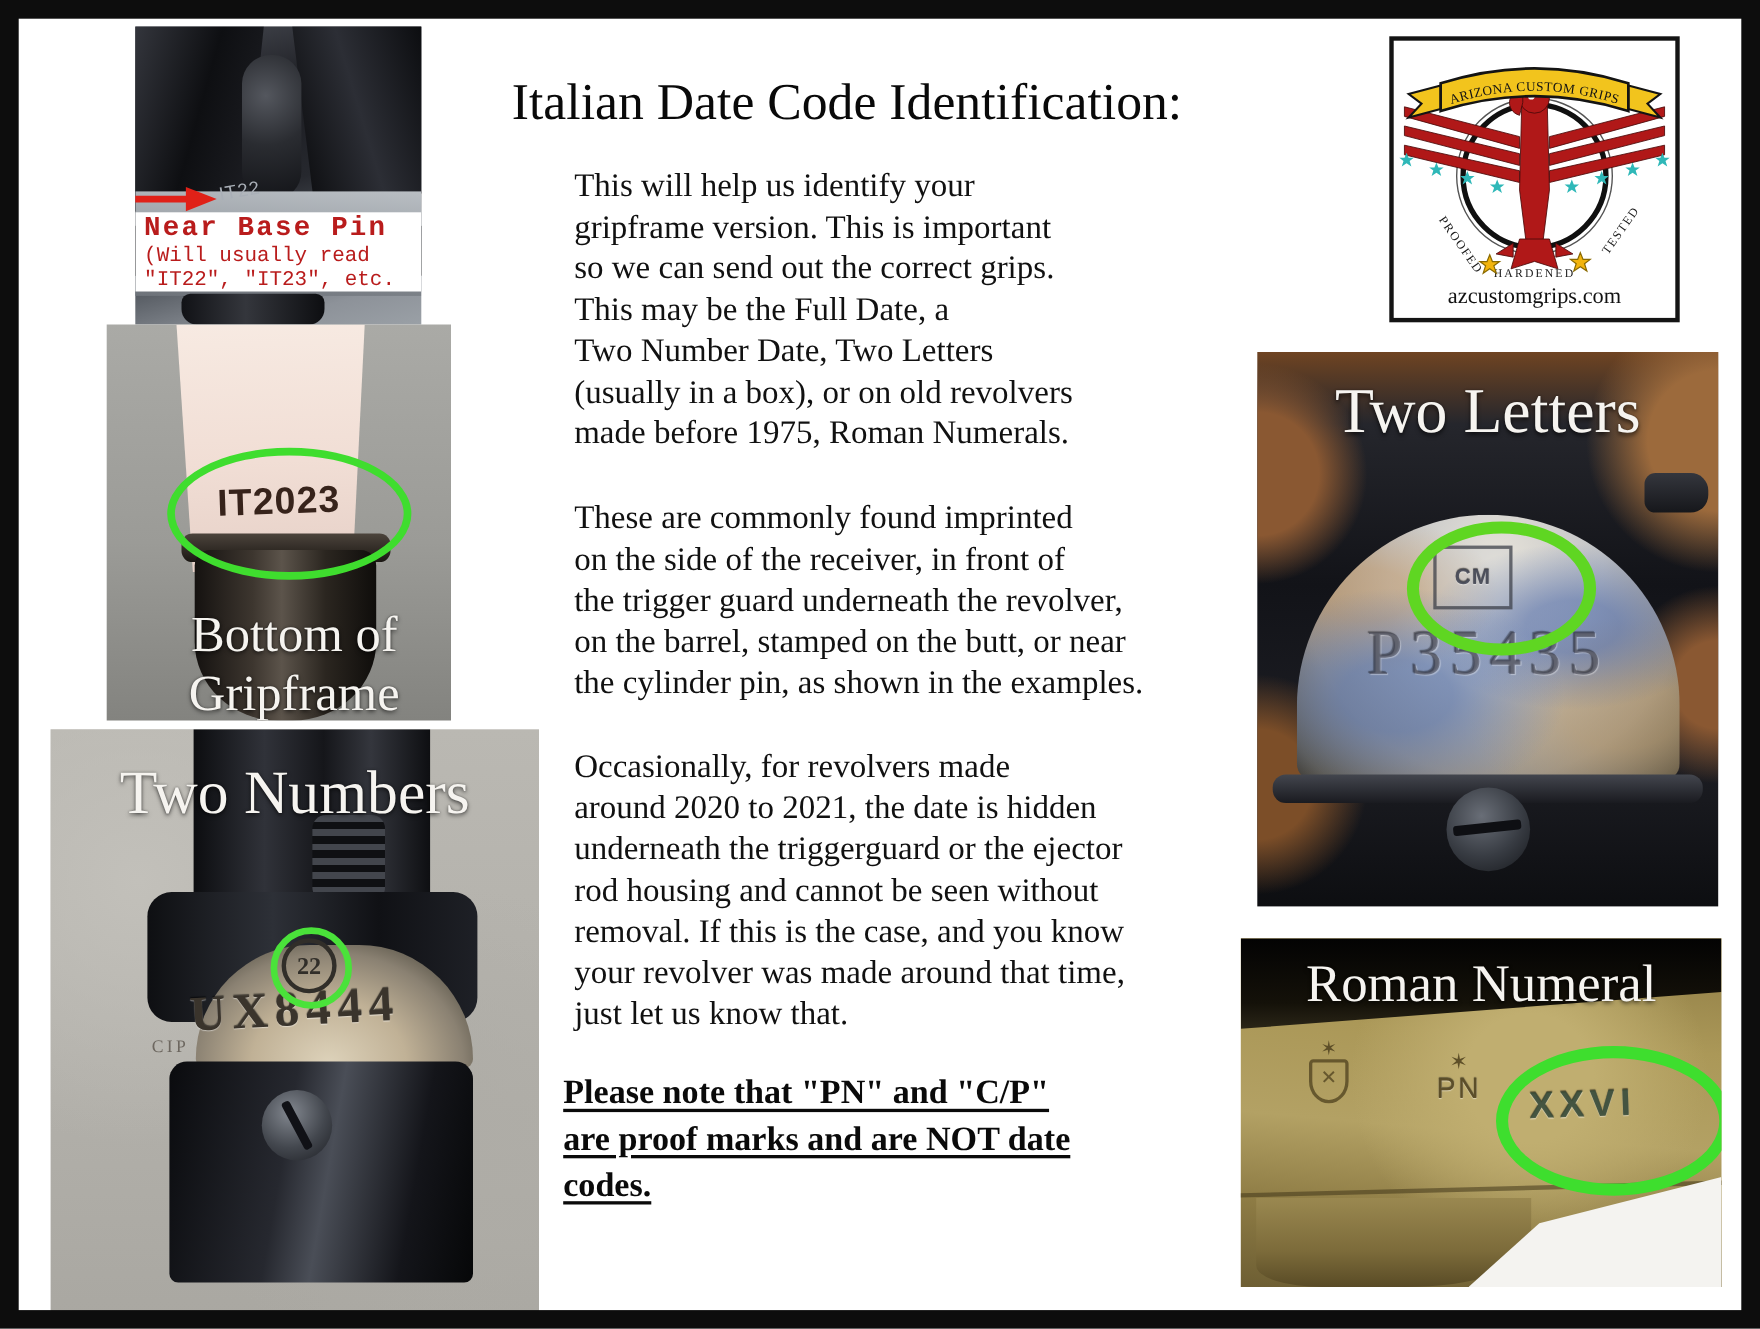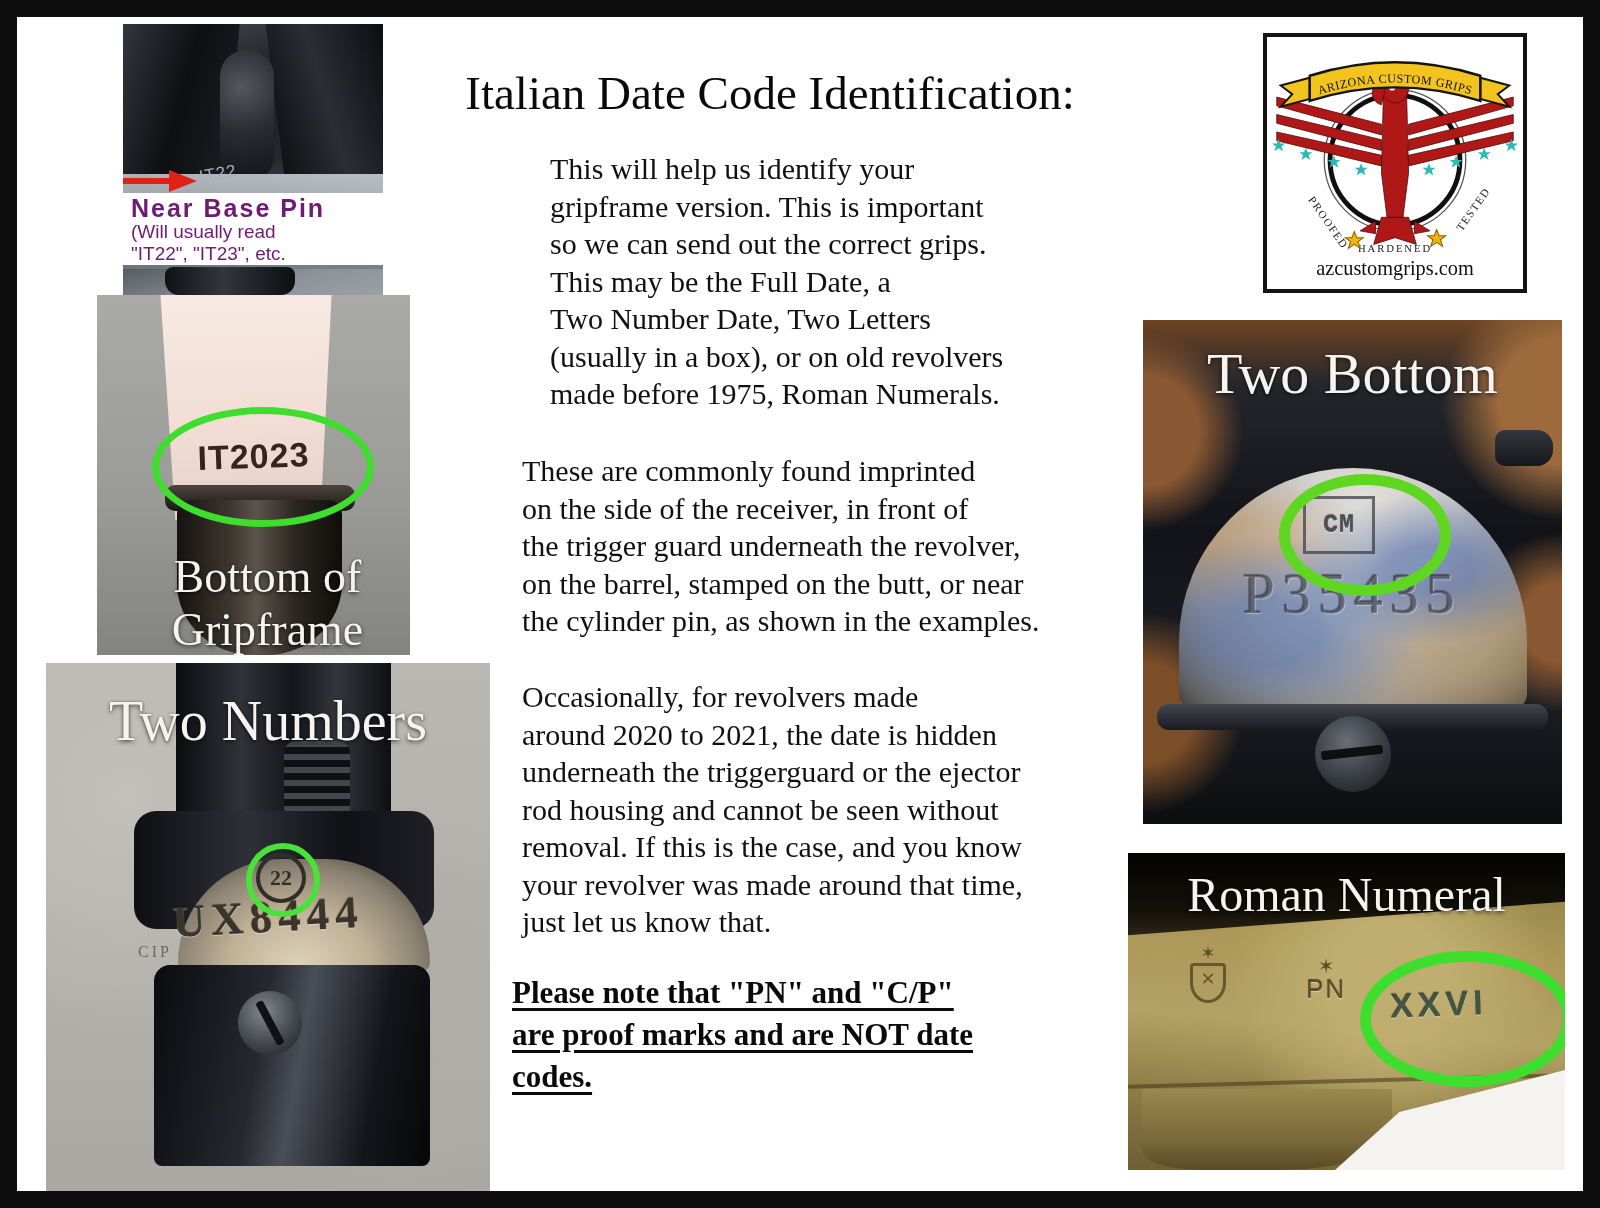--- a/index.html
+++ b/index.html
@@ -10,39 +10,39 @@
   .multiline{white-space:pre-line;}
   .photo{position:absolute;overflow:hidden;}
   .photo-caption-serif{color:#f6f4f0;text-align:center;
       text-shadow:0 2px 4px rgba(0,0,0,.55), 0 0 2px rgba(0,0,0,.4);z-index:10;}
   .engraved{text-shadow:0 1px 1px rgba(255,255,255,.45), 0 -1px 1px rgba(0,0,0,.55);}
   .green-ellipse{position:absolute;border-radius:50%;z-index:12;}
 
   
   .main-title{left:390px;top:66px;width:760px;text-align:center;font-size:47px;color:#090909;}
   .body-par{left:522px;width:630px;font-size:30px;line-height:37.5px;color:#111;}
-  .par1{top:150px;margin-left:28px;} .par2{top:452px;} .par3{top:678px;}
+  .par1{top:150px;} .par2{top:452px;} .par3{top:678px;}
   .note-par{left:512px;top:972px;width:560px;font-size:31px;line-height:42px;font-weight:bold;color:#0a0a0a;
             text-decoration:underline;text-decoration-thickness:3px;text-underline-offset:5px;}
 
   
   .photo1{left:123px;top:24px;width:260px;height:271px;background:
       linear-gradient(165deg,#4a4d55 0%,#1b1c21 28%,#26282e 52%,#585d64 72%,#8d9299 88%,#9aa0a6 100%);}
   .p1-barrel-l{left:-10px;top:0;width:118px;height:168px;background:linear-gradient(100deg,#34363d 0%,#0e0f12 55%,#1c1d22 100%);transform:skewX(-6deg);}
   .p1-barrel-r{left:152px;top:0;width:118px;height:152px;background:linear-gradient(80deg,#101114 0%,#2c2e35 45%,#0c0d10 100%);transform:skewX(7deg);}
   .p1-pin{left:97px;top:26px;width:54px;height:132px;border-radius:26px;
       background:radial-gradient(circle at 40% 28%,#54575e 0%,#2a2c31 45%,#121317 100%);}
   .p1-cyl{left:0;top:150px;width:260px;height:95px;background:linear-gradient(4deg,#6d7279 0%,#9aa0a6 55%,#b9bec3 100%);}
   .p1-hole-l{left:-18px;top:178px;width:70px;height:52px;border-radius:50%;background:radial-gradient(circle at 50% 45%,#26282c,#0b0c0e 70%);}
   .p1-hole-r{left:208px;top:178px;width:70px;height:52px;border-radius:50%;background:radial-gradient(circle at 50% 45%,#26282c,#0b0c0e 70%);}
   .p1-stamp{left:76px;top:140px;font-family:"Liberation Sans",sans-serif;font-size:17px;letter-spacing:1px;
       color:#a9afb7;transform:rotate(-10deg);z-index:8;}
   .p1-arrow{left:-24px;top:144px;z-index:9;}
   .p1-caption{left:0;top:169px;width:260px;height:72px;background:#ffffff;z-index:11;
-      font-family:Liberation Sans, sans-serif;color:#701a75;padding:2px 0 12px 8px;box-sizing:border-box;}
+      font-family:Liberation Mono, monospace;color:#b91c1c;padding:2px 0 12px 8px;box-sizing:border-box;}
   .p1-caption-title{font-size:25px;font-weight:bold;letter-spacing:2px;line-height:26px;}
   .p1-caption-sub{font-size:19px;line-height:22px;letter-spacing:0px;}
   .p1-grip{left:42px;top:243px;width:130px;height:28px;border-radius:8px 8px 14px 14px;
       background:linear-gradient(90deg,#111216,#34363c 45%,#0d0e11);}
 
   
   .photo2{left:97px;top:295px;width:313px;height:360px;background:
       linear-gradient(180deg,#aaaaa6 0%,#9b9b97 55%,#83837f 100%);}
   .p2-grip{left:80px;top:205px;width:165px;height:155px;border-radius:14px 14px 46% 46%;
       background:linear-gradient(90deg,#151210 0%,#3d362f 32%,#5c544b 48%,#2b2620 72%,#0f0d0b 100%);}
@@ -92,21 +92,21 @@
       linear-gradient(180deg,#6f4422 0%,#25262c 13%,#121318 42%,#1d1e24 72%,#0d0e11 100%);}
   .p4-dome{left:36px;top:148px;width:348px;height:242px;border-radius:174px 174px 16px 16px;
       background:
       radial-gradient(ellipse at 26% 68%,rgba(86,116,176,.6) 0 14%,transparent 42%),
       radial-gradient(ellipse at 72% 42%,rgba(70,100,168,.55) 0 12%,transparent 38%),
       radial-gradient(ellipse at 18% 30%,rgba(196,150,96,.5) 0 10%,transparent 30%),
       radial-gradient(ellipse at 85% 75%,rgba(196,160,106,.45) 0 12%,transparent 34%),
       radial-gradient(ellipse at 52% 18%,#e8e4da 0%,#c3c4c6 38%,#9b948a 70%,#5e584a 92%,#3a362e 100%);}
   .p4-cmbox{left:160px;top:176px;width:66px;height:52px;border:3px solid rgba(42,44,54,.65);
       background:rgba(198,202,210,.28);display:flex;align-items:center;justify-content:center;
-      font-family:Liberation Mono, monospace;font-weight:bold;font-size:25px;letter-spacing:1px;
+      font-family:Liberation Sans, sans-serif;font-weight:bold;font-size:20px;letter-spacing:1px;
       color:rgba(62,66,80,.85);z-index:11;}
   .p4-ellipse{left:136px;top:154px;width:150px;height:100px;border:11px solid #5fd622;}
   .p4-serial{left:0;top:240px;width:419px;text-align:center;font-size:58px;letter-spacing:7px;
       color:rgba(58,60,74,.55);z-index:10;text-shadow:1px 1px 1px rgba(255,255,255,.35),-1px -1px 1px rgba(0,0,0,.4);}
   .p4-band{left:14px;top:384px;width:391px;height:26px;border-radius:12px;
       background:linear-gradient(180deg,#43464e,#1a1b20);}
   .p4-screw{left:172px;top:396px;width:76px;height:76px;border-radius:50%;
       background:radial-gradient(circle at 42% 34%,#696e77 0%,#383c43 55%,#16181c 100%);}
   .p4-slot{left:6px;top:32px;width:62px;height:9px;background:#0e0f13;transform:rotate(-6deg);border-radius:3px;}
   .p4-knob{left:352px;top:110px;width:58px;height:36px;border-radius:10px 16px 16px 10px;
@@ -216,21 +216,21 @@
     <div class="green-ellipse p3-ellipse"></div>
     <div class="abs p3-gripframe"></div>
     <div class="abs p3-screw">
       <div class="abs p3-slot"></div>
     </div>
   </div>
 
   <div class="photo photo4">
     <div class="abs p4-knob"></div>
     <div class="abs p4-dome"></div>
-    <div class="abs p4-caption photo-caption-serif">Two Bottom</div>
+    <div class="abs p4-caption photo-caption-serif">Two Letters</div>
     <div class="abs p4-serial">P35435</div>
     <div class="abs p4-cmbox engraved">CM</div>
     <div class="green-ellipse p4-ellipse"></div>
     <div class="abs p4-band"></div>
     <div class="abs p4-screw">
       <div class="abs p4-slot"></div>
     </div>
   </div>
 
   <div class="photo photo5">

